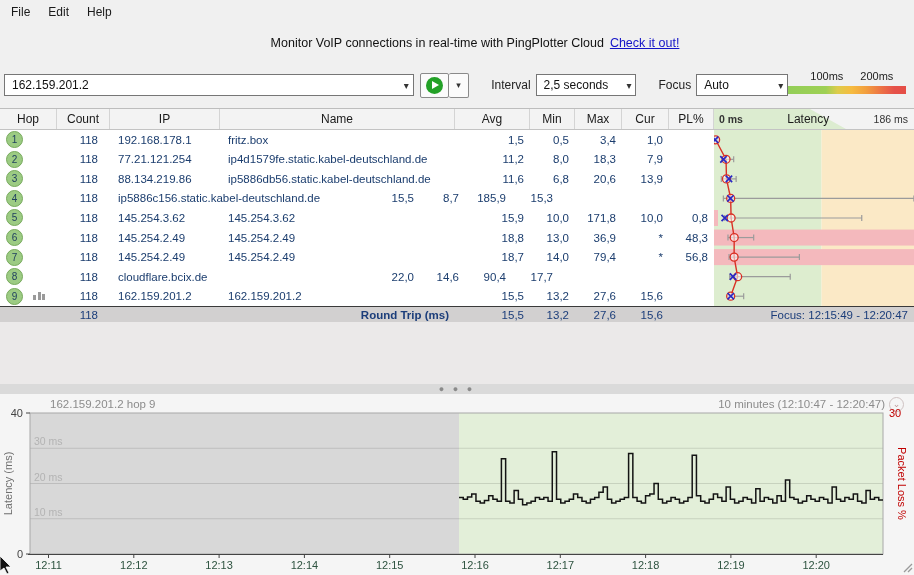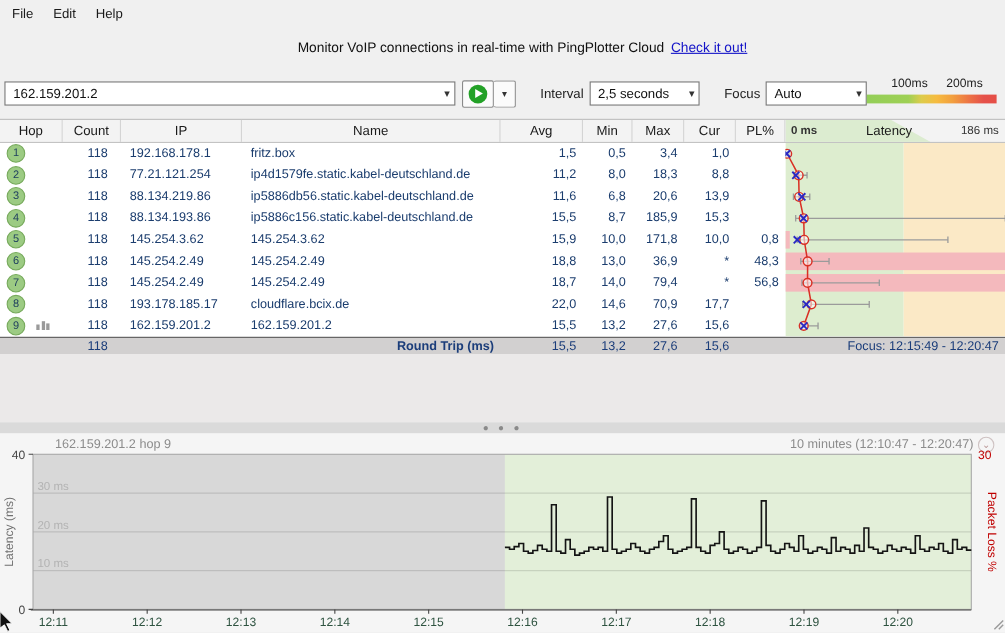--- a/index.html
+++ b/index.html
@@ -145,42 +145,41 @@
         <div class="trow">
           <div class="c l" style="width: 57px;">
             <span class="hopbadge">2</span>
           </div>
           <div class="c r pr12" style="width: 53px;">118</div>
           <div class="c l pl8" style="width: 110px;">77.21.121.254</div>
           <div class="c l pl8" style="width: 235px;">ip4d1579fe.static.kabel-deutschland.de</div>
           <div class="c r pr6" style="width: 75px;">11,2</div>
           <div class="c r pr6" style="width: 45px;">8,0</div>
           <div class="c r pr6" style="width: 47px;">18,3</div>
-          <div class="c r pr6" style="width: 47px;">8,8</div>
+          <div class="c r pr6" style="width: 47px;">7,9</div>
           <div class="c r pr6" style="width: 45px;"></div>
         </div>
         <div class="trow">
           <div class="c l" style="width: 57px;">
             <span class="hopbadge">3</span>
           </div>
           <div class="c r pr12" style="width: 53px;">118</div>
           <div class="c l pl8" style="width: 110px;">88.134.219.86</div>
           <div class="c l pl8" style="width: 235px;">ip5886db56.static.kabel-deutschland.de</div>
           <div class="c r pr6" style="width: 75px;">11,6</div>
           <div class="c r pr6" style="width: 45px;">6,8</div>
           <div class="c r pr6" style="width: 47px;">20,6</div>
           <div class="c r pr6" style="width: 47px;">13,9</div>
           <div class="c r pr6" style="width: 45px;"></div>
         </div>
         <div class="trow">
           <div class="c l" style="width: 57px;">
             <span class="hopbadge">4</span>
           </div>
           <div class="c r pr12" style="width: 53px;">118</div>
-          <div class="c l pl8" style="width: 110px;">88.134.193.86</div>
           <div class="c l pl8" style="width: 235px;">ip5886c156.static.kabel-deutschland.de</div>
           <div class="c r pr6" style="width: 75px;">15,5</div>
           <div class="c r pr6" style="width: 45px;">8,7</div>
           <div class="c r pr6" style="width: 47px;">185,9</div>
           <div class="c r pr6" style="width: 47px;">15,3</div>
           <div class="c r pr6" style="width: 45px;"></div>
         </div>
         <div class="trow">
           <div class="c l" style="width: 57px;">
             <span class="hopbadge">5</span>
@@ -218,25 +217,24 @@
           <div class="c r pr6" style="width: 45px;">14,0</div>
           <div class="c r pr6" style="width: 47px;">79,4</div>
           <div class="c r pr6" style="width: 47px;">*</div>
           <div class="c r pr6" style="width: 45px;">56,8</div>
         </div>
         <div class="trow">
           <div class="c l" style="width: 57px;">
             <span class="hopbadge">8</span>
           </div>
           <div class="c r pr12" style="width: 53px;">118</div>
-          <div class="c l pl8" style="width: 110px;">193.178.185.17</div>
           <div class="c l pl8" style="width: 235px;">cloudflare.bcix.de</div>
           <div class="c r pr6" style="width: 75px;">22,0</div>
           <div class="c r pr6" style="width: 45px;">14,6</div>
-          <div class="c r pr6" style="width: 47px;">70,9</div>
+          <div class="c r pr6" style="width: 47px;">90,4</div>
           <div class="c r pr6" style="width: 47px;">17,7</div>
           <div class="c r pr6" style="width: 45px;"></div>
         </div>
         <div class="trow">
           <div class="c l" style="width: 57px;">
             <span class="hopbadge">9</span>
             <span class="graphicon">
               <i style="height: 5px;"></i>
               <i style="height: 8px;"></i>
               <i style="height: 6px;"></i>

